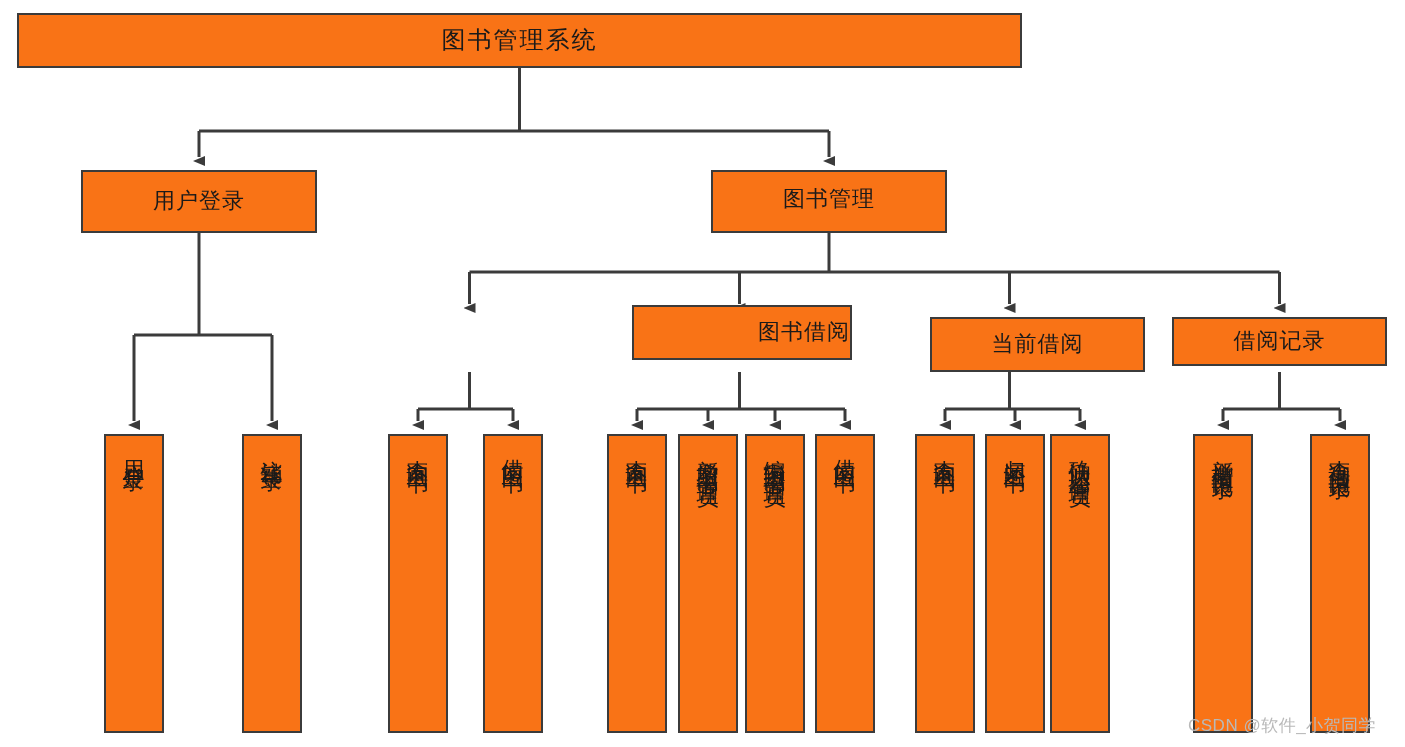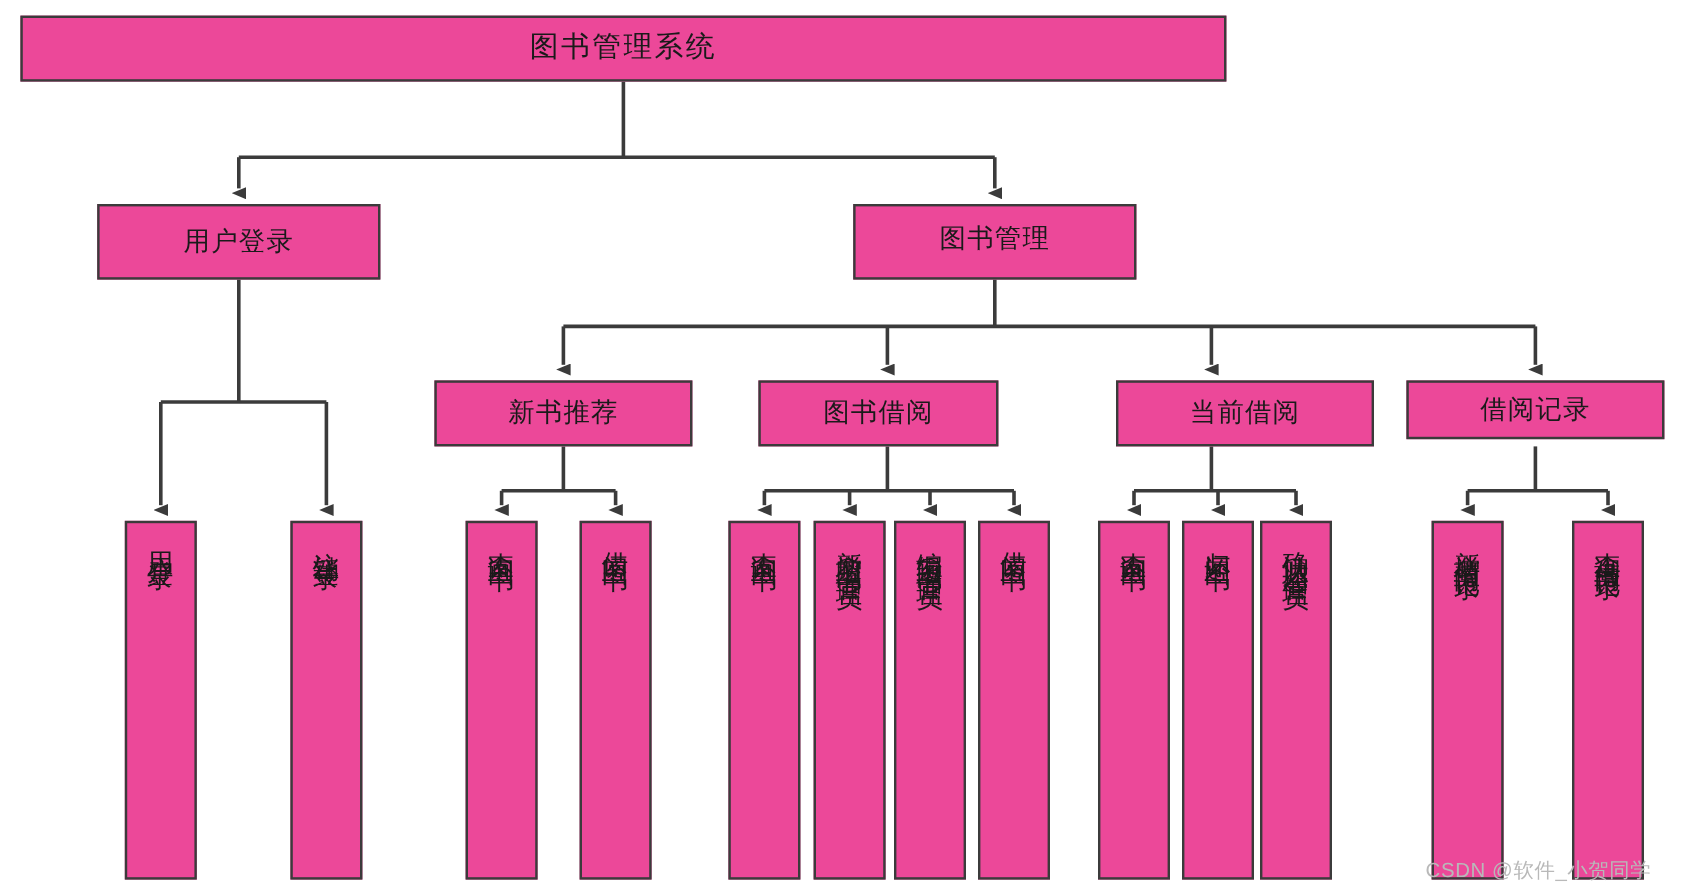--- a/index.html
+++ b/index.html
@@ -22,21 +22,21 @@
     left: 0;
     top: 0;
     width: 1405px;
     height: 747px;
     pointer-events: none;
   }
   .node {
     position: absolute;
     box-sizing: border-box;
     border: 2px solid #3b3b3b;
-    background: #ec4899;
+    background: #f97316;
     display: flex;
     align-items: center;
     justify-content: center;
     color: #1a1a1a;
   }
   .node-h .node-label {
     font-size: 22px;
     line-height: 1.2;
     letter-spacing: 1px;
     white-space: nowrap;
@@ -120,25 +120,22 @@
   </div>
 
   <div class="node node-h" style="left:81px; top:170px; width:236px; height:63px;">
     <span class="node-label">用户登录</span>
   </div>
 
   <div class="node node-h" style="left:711px; top:170px; width:236px; height:63px;font-family:Liberation Mono, monospace;">
     <span class="node-label">图书管理</span>
   </div>
 
-  <div class="node node-h" style="left:362px; top:317px; width:215px; height:55px;">
-    <span class="node-label">新书推荐</span>
-  </div>
 
-  <div class="node node-h" style="left:632px; top:317px; width:200px; height:55px;">
+  <div class="node node-h" style="left:632px; top:305px; width:220px; height:55px;justify-content:flex-end;">
     <span class="node-label">图书借阅</span>
   </div>
 
   <div class="node node-h" style="left:930px; top:317px; width:215px; height:55px;">
     <span class="node-label">当前借阅</span>
   </div>
 
   <div class="node node-h" style="left:1172px; top:317px; width:215px; height:49px;">
     <span class="node-label">借阅记录</span>
   </div>

